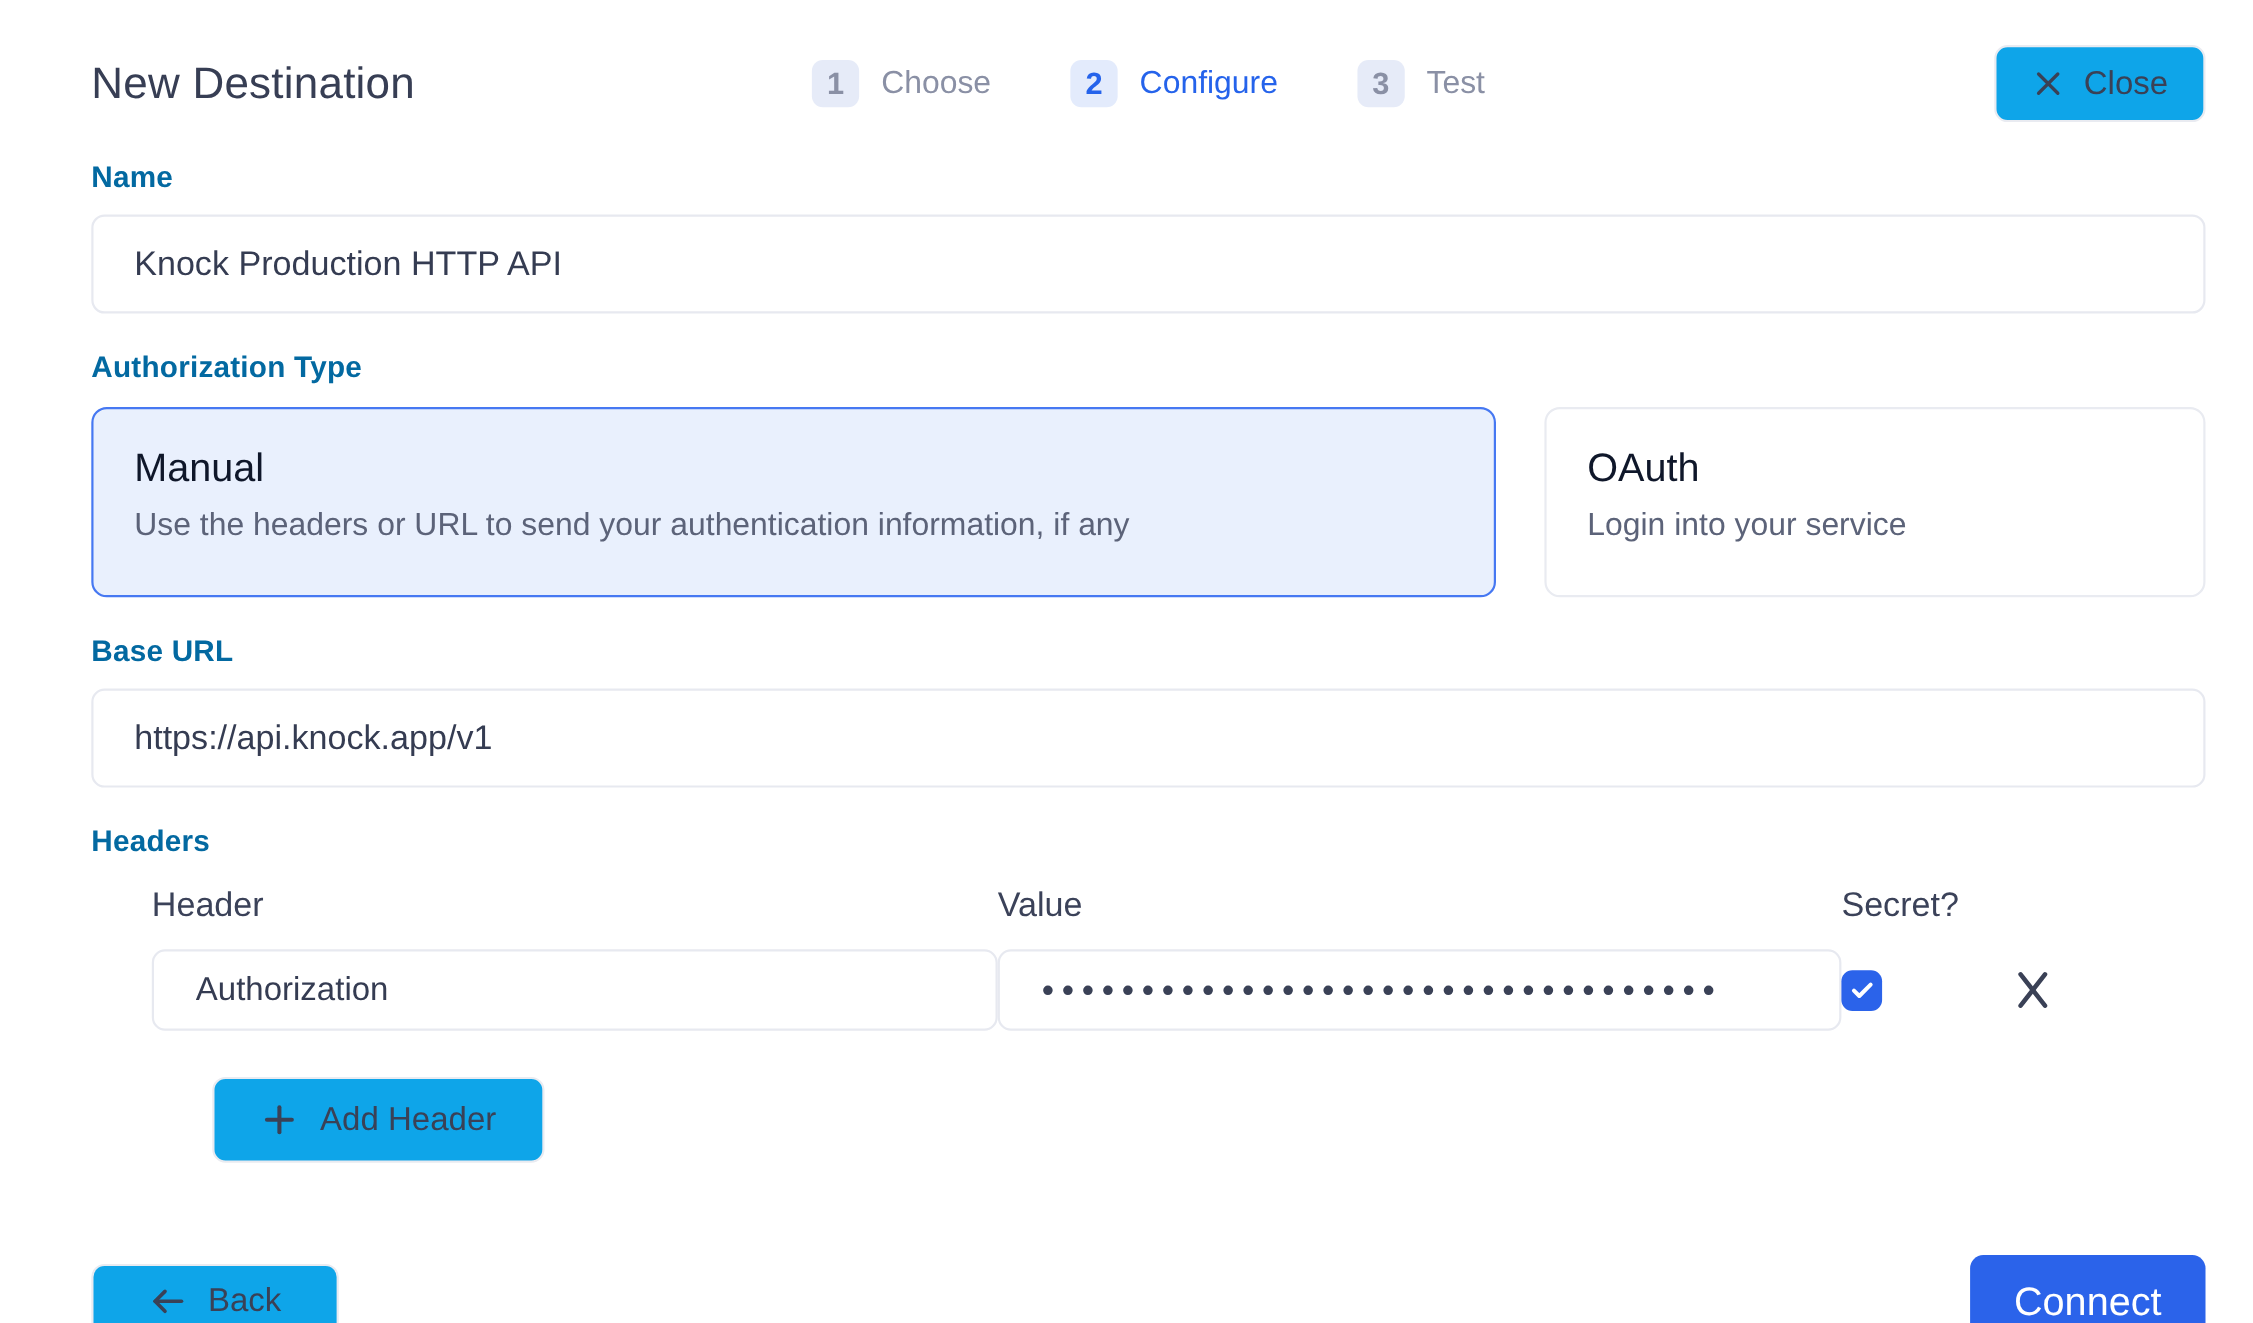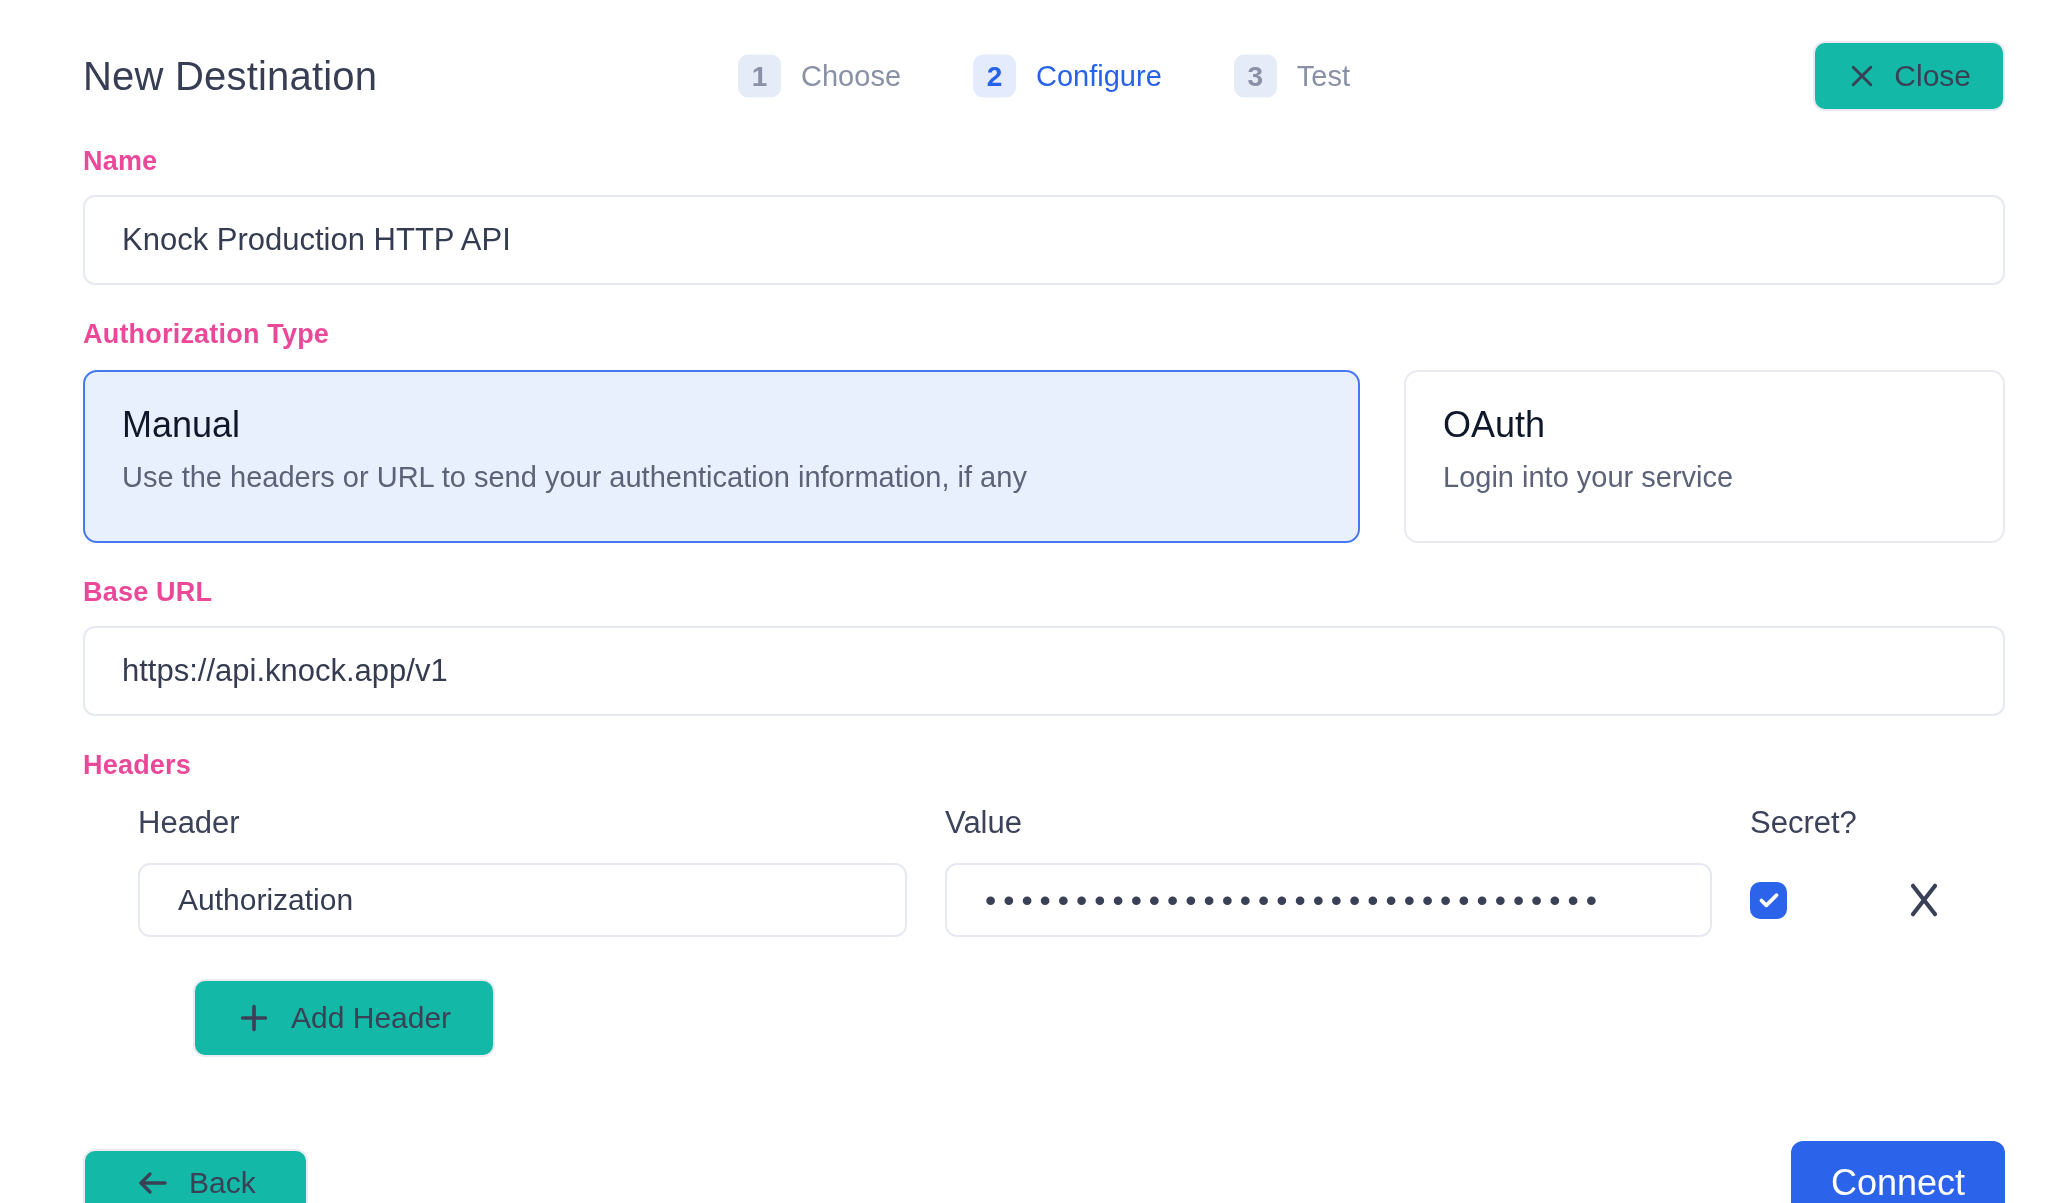--- a/index.html
+++ b/index.html
@@ -32,29 +32,29 @@
     background:#e6ebf8; color:#8a90a5;
     font-size:28px; font-weight:700;
     display:flex; align-items:center; justify-content:center;
   }
   .step-label { font-size:29px; color:#8a90a5; font-weight:500; }
   .step.active .step-badge { background:#e3ebfc; color:#2563eb; }
   .step.active .step-label { color:#2563eb; }
 
   .btn {
     display:inline-flex; align-items:center; justify-content:center;
-    background:#14b8a6; border:2px solid #e9ebf1; border-radius:12px;
+    background:#0ea5e9; border:2px solid #e9ebf1; border-radius:12px;
     font-size:30px; color:#3a4156; cursor:pointer;
     font-family:inherit;
   }
   .close-btn { margin-left:auto; height:70px; padding:0 32px; gap:17px; }
 
   
   .field-label {
-    font-size:27px; font-weight:700; color:#ec4899; letter-spacing:0.2px;
+    font-size:27px; font-weight:700; color:#0369a1; letter-spacing:0.2px;
   }
   .lbl-name { margin-top:34px; }
   .text-input {
     display:block; width:100%; height:90px;
     border:2px solid #e7e9f0; border-radius:12px;
     margin-top:18px; padding:0 37px;
     font-size:31px; color:#353c52; background:#fff;
     font-family:inherit; outline:none;
   }
 
@@ -73,21 +73,20 @@
 
   
   .lbl-base { margin-top:34px; }
 
   
   .lbl-headers { margin-top:34px; }
   .headers-table { margin-top:24px; padding-left:55px; }
   .col-row, .data-row {
     display:grid;
     grid-template-columns:769px 767px 1fr;
-    column-gap:38px;
     align-items:center;
   }
   .col-head { font-size:31px; font-weight:500; color:#3b4259; }
   .data-row { margin-top:22px; }
   .cell-input {
     width:100%; height:74px;
     border:2px solid #e7e9f0; border-radius:12px;
     padding:0 38px; font-size:30px; color:#353c52;
     background:#fff; font-family:inherit; outline:none;
   }

